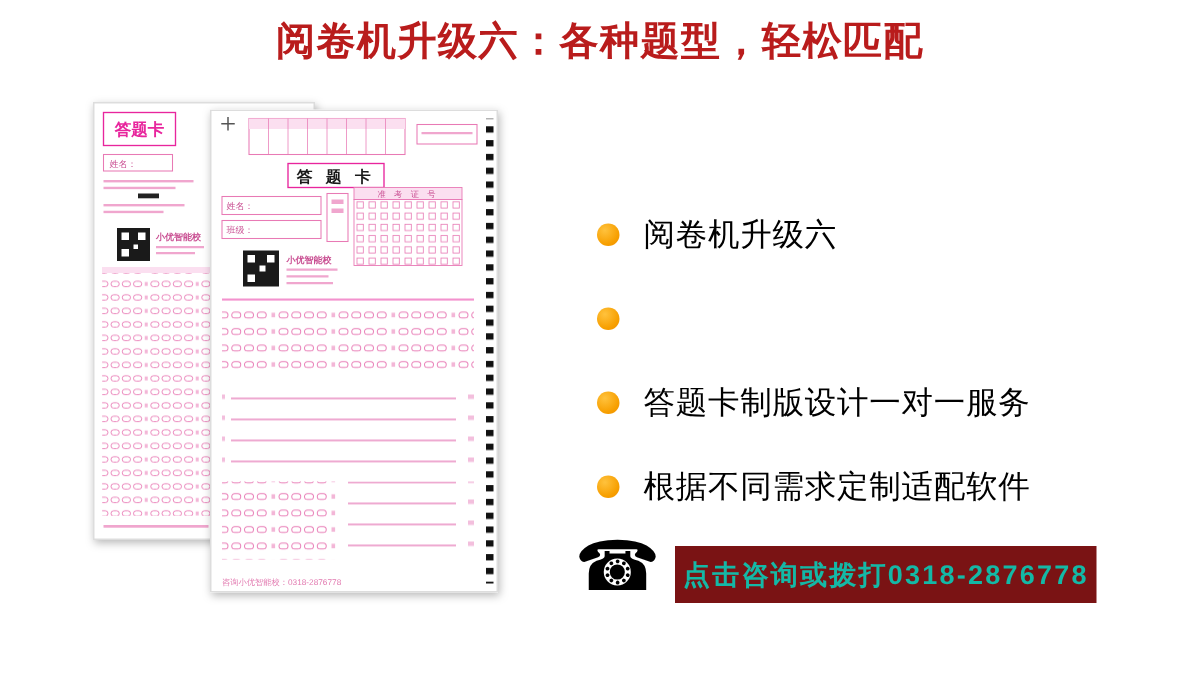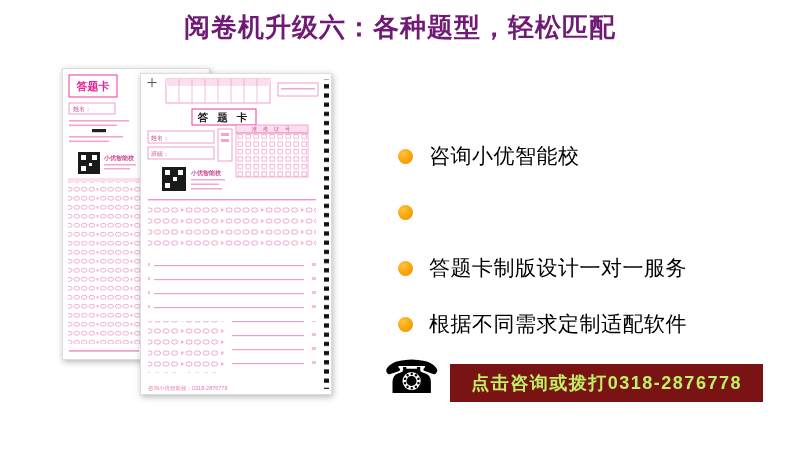--- a/index.html
+++ b/index.html
@@ -1,21 +1,21 @@
 <!DOCTYPE html>
 <html><head>
 <meta charset="utf-8">
 <style>
   html,body{margin:0;padding:0;background:#888;}
   .page{position:relative;width:800px;height:452px;background:#ffffff;overflow:hidden;
         font-family:"Liberation Sans","DejaVu Sans",sans-serif;margin:0 auto;}
 
   
   .title{position:absolute;top:10px;left:0;right:0;text-align:center;
-         font-size:26px;font-weight:bold;color:#701a75;letter-spacing:1px;}
+         font-size:26px;font-weight:bold;color:#b91c1c;letter-spacing:1px;}
 
   
   .sheets{position:absolute;left:62px;top:66px;width:285px;height:340px;text-decoration:underline;}
   .sheet{position:absolute;background:#fff;filter:drop-shadow(1px 2px 3px rgba(0,0,0,0.28));}
   .sheet.back{left:0;top:2px;}
   .sheet.front{left:78px;top:7px;}
 
   
   .s-title{font-size:11px;font-weight:bold;fill:#e8259d;text-anchor:middle;}
   .s-title2{font-size:10.5px;font-weight:bold;fill:#1a1a1a;text-anchor:middle;letter-spacing:3px;}
@@ -28,22 +28,22 @@
   .features{position:absolute;left:398px;top:128px;margin:0;padding:0;list-style:none;}
   .feature{display:flex;align-items:center;height:56px;}
   .dot{width:15px;height:15px;border-radius:50%;flex:none;margin-right:16px;
        background:radial-gradient(circle at 35% 30%, #ffc23d 0%, #f79f00 65%, #ef8f00 100%);}
   .feature-label{font-size:21px;color:#000;letter-spacing:0.5px;white-space:nowrap;}
 
   
   .contact{position:absolute;left:383px;top:352px;display:flex;align-items:center;}
   .phone{font-size:46px;line-height:1;color:#000;margin-right:10px;
          font-family:"DejaVu Sans",sans-serif;}
-  .banner{background:#7a1314;color:#bef264;font-size:18px;font-weight:bold;
-          padding:7px 21px;letter-spacing:1.5px;white-space:nowrap;margin-top:12px;}
+  .banner{background:#7a1314;color:#14b8a6;font-size:18px;font-weight:bold;
+          padding:7px 5px;letter-spacing:1.5px;white-space:nowrap;margin-top:12px;}
 </style>
 </head>
 <body>
 
 <div class="page">
 
   <div class="title">阅卷机升级六：各种题型，轻松匹配</div>
 
   <div class="sheets">
 
@@ -146,21 +146,21 @@
       <rect x="8" y="248" width="76" height="52" fill="url(#bubF)"></rect>
       <rect x="92" y="248" width="84" height="52" fill="url(#lines)"></rect>
       <rect x="182" y="6" width="7" height="310" fill="url(#tm)"></rect>
       <text x="8" y="317" class="s-footer">咨询小优智能校：0318-2876778</text>
     </svg>
   </div>
 
   <ul class="features">
     <li class="feature">
       <span class="dot"></span>
-      <span class="feature-label">咨询小优智能校</span>
+      <span class="feature-label">阅卷机升级六</span>
     </li>
     <li class="feature">
       <span class="dot"></span>
     </li>
     <li class="feature">
       <span class="dot"></span>
       <span class="feature-label">答题卡制版设计一对一服务</span>
     </li>
     <li class="feature">
       <span class="dot"></span>

